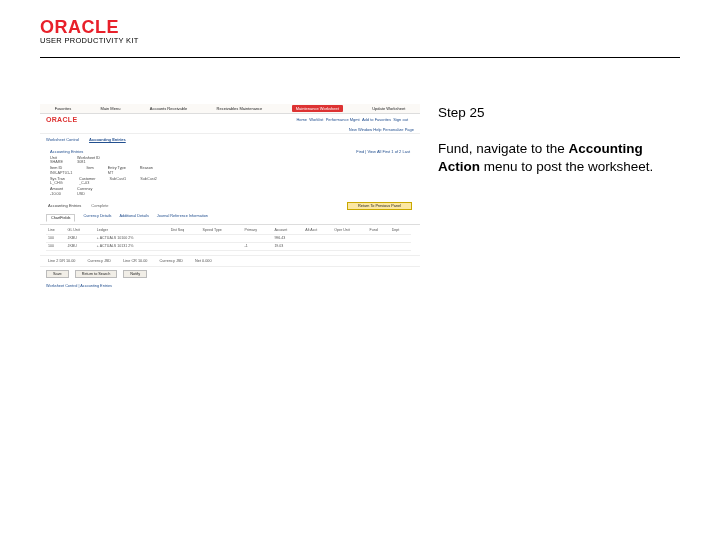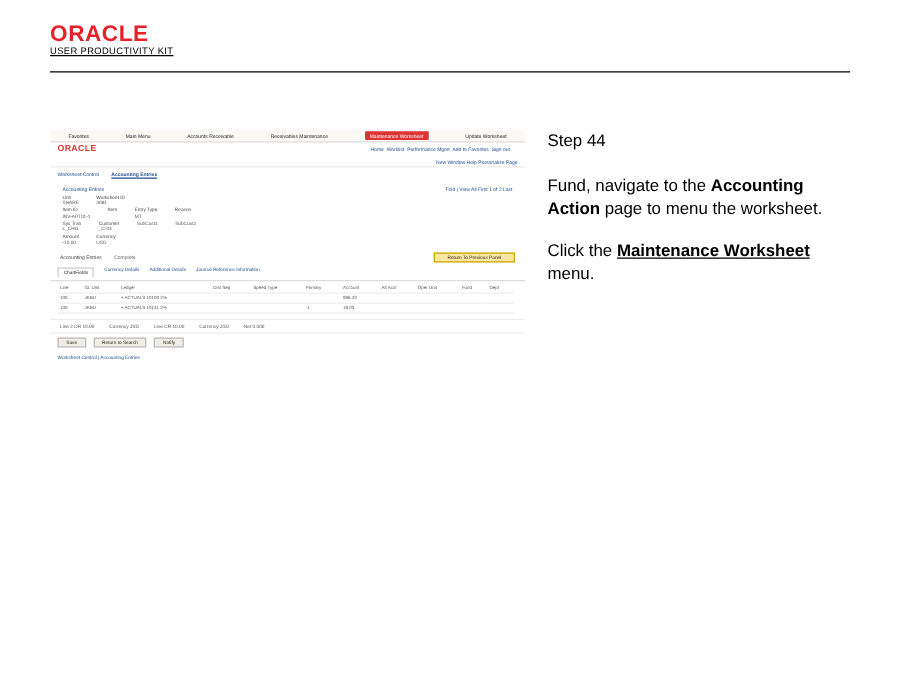--- a/index.html
+++ b/index.html
@@ -22,21 +22,20 @@
   .oracle {
     color: #e8202a;
     font-weight: bold;
     font-size: 18px;
     letter-spacing: 0.5px;
   }
   .upk {
     font-size: 7.5px;
     letter-spacing: 0.3px;
     margin-top: 1px;
-    text-decoration: underline;
   }
   .page-title {
     font-size: 15px;
     font-weight: normal;
     margin-top: 2px;
   }
   .hr {
     height: 1px;
     background: #000;
     margin: 4px 40px 0 40px;
@@ -269,22 +268,19 @@
     </div>
     <div class="foot2">
       <span class="b">Save</span>
       <span class="b">Return to Search</span>
       <span class="b">Notify</span>
     </div>
     <div class="last">Worksheet Control | Accounting Entries</div>
   </div>
 
   <div class="right">
-    <p class="step">Step 44</p>
+    <p class="step">Step 25</p>
     <p>
-      <span>Fund, navigate to the </span><b>Accounting Action</b><span> page to menu the worksheet.</span>
-    </p>
-    <p>
-      <span>Click the </span><b><u>Maintenance Worksheet</u></b><span> menu.</span>
+      <span>Fund, navigate to the </span><b>Accounting Action</b><span> menu to post the worksheet.</span>
     </p>
   </div>
 
 </div>
 
 </body></html>

